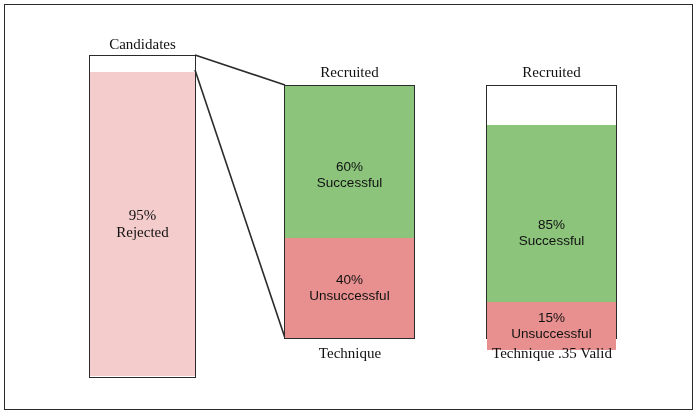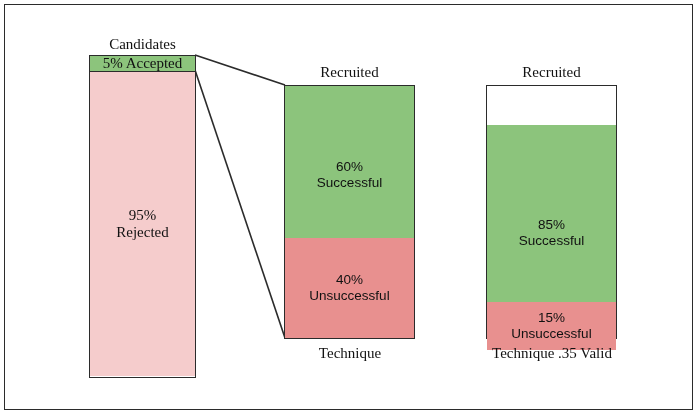--- a/index.html
+++ b/index.html
@@ -97,23 +97,20 @@
 
   <svg id="connectors" viewBox="0 0 700 417">
     <line x1="195" y1="55" x2="285" y2="85" stroke="#2b2b2b" stroke-width="1.6"></line>
     <line x1="195" y1="70" x2="285" y2="338" stroke="#2b2b2b" stroke-width="1.6"></line>
   </svg>
 
   <div class="col" style="left:89px; top:36px; width:107px;">
     <div class="col-title" style="top:0px;">Candidates</div>
 
     <div class="bar" style="left:0px; top:19px; width:107px; height:323px;">
-      <div class="seg" style="top:0px; height:16px; background:#8cc47c; border-bottom:1.5px solid #2b2b2b;">
-        <div class="seg-label serif">5% Accepted</div>
-      </div>
       <div class="seg" style="top:16px; height:304px; background:#f5cccc;">
         <div class="seg-label serif">95%</div>
         <div class="seg-label serif">Rejected</div>
       </div>
     </div>
   </div>
 
   <div class="col" style="left:284px; top:64px; width:131px;">
     <div class="col-title" style="top:0px;">Recruited</div>
 

